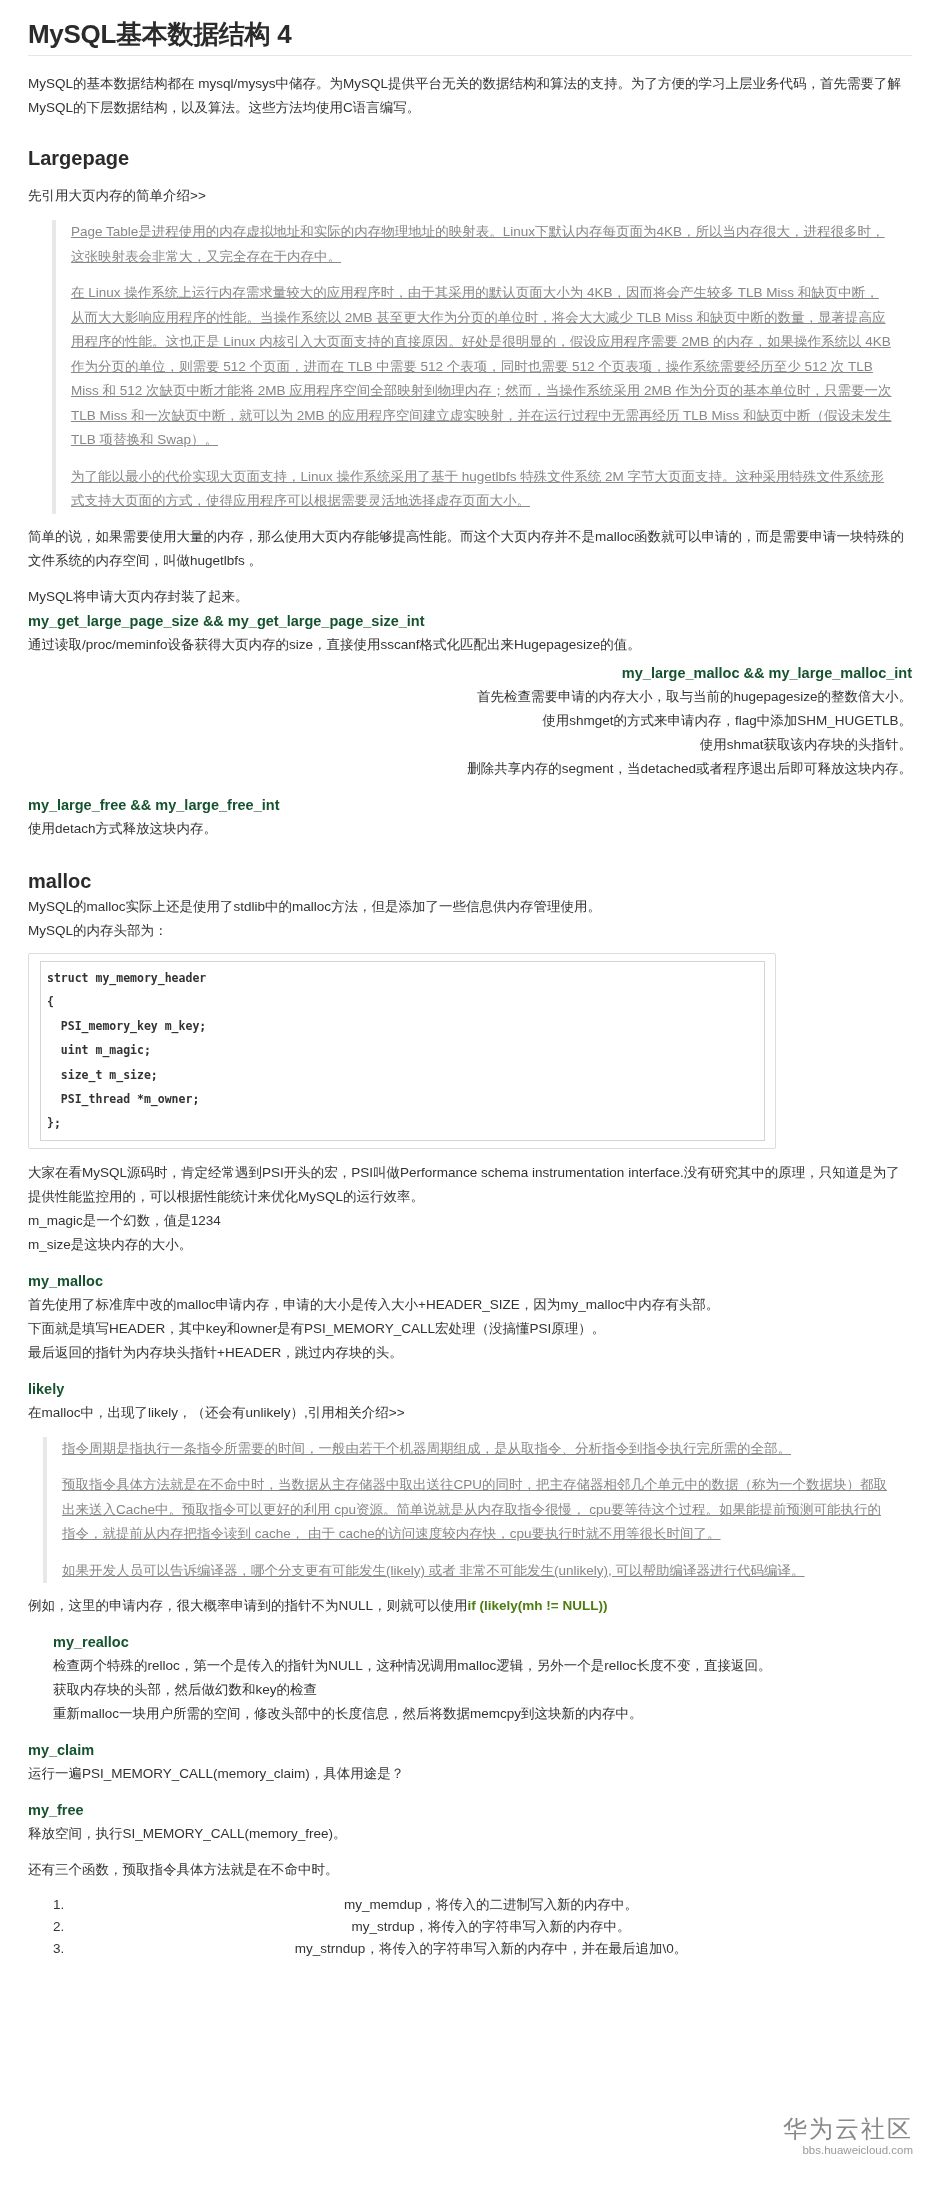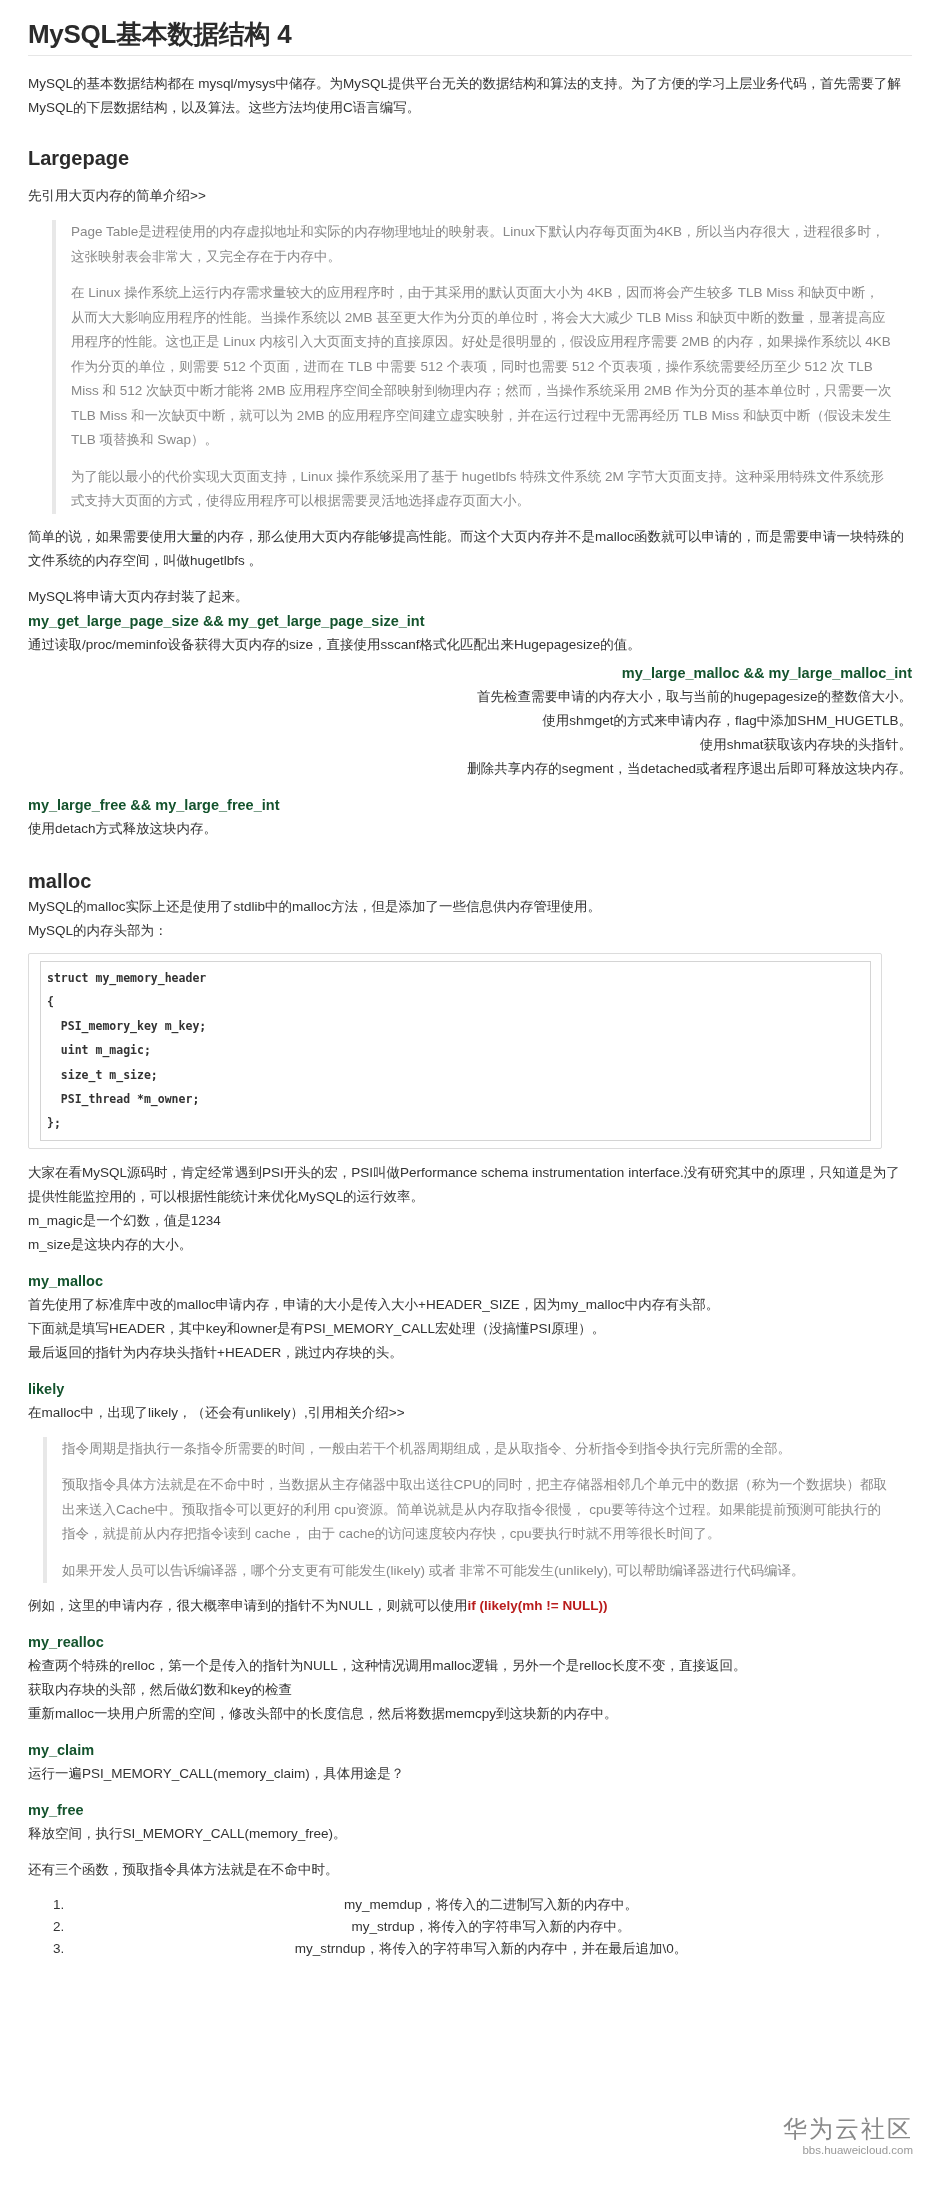--- a/index.html
+++ b/index.html
@@ -54,27 +54,27 @@
   }
   blockquote.quote {
     border-left: 4px solid #e8e8e8;
     margin-left: 24px;
     padding-left: 15px;
     padding-right: 20px;
     color: #888888;
     font-size: 13.5px;
     line-height: 24.5px;
   }
-  blockquote.quote p { margin-bottom: 12px; }
+  blockquote.quote p { margin-bottom: 12px; text-decoration: underline; }
   blockquote.quote p:last-child { margin-bottom: 0; }
   .code-outer {
     border: 1px solid #dcdcdc;
     border-radius: 2px;
     padding: 7px 10px 7px 11px;
-    width: 854px;
+    width: 748px;
   }
   .code-inner {
     border: 1px solid #d4d4d4;
     padding: 4px 6px;
     font-family: "DejaVu Sans Mono", "Liberation Mono", monospace;
     font-size: 11.5px;
     font-weight: bold;
     color: #333;
     line-height: 24.3px;
     white-space: pre;
@@ -89,21 +89,21 @@
   ol.list li { padding-left: 2px; }
   .watermark {
     position: absolute;
     right: 20px;
     bottom: 27px;
     text-align: right;
     color: #8a8a8a;
   }
   .wm-name { font-size: 24px; letter-spacing: 2px; line-height: 28px; color: #888; }
   .wm-url { font-size: 11.5px; line-height: 15px; color: #999; }
-  b.inline-bold { color: #b91c1c; }
+  b.inline-bold { color: #4d7c0f; }
 </style>
 </head>
 <body>
 
 <div class="article">
 
   <h1 class="title">MySQL基本数据结构 4</h1>
 
   <p class="para" style="margin-top:16px;">MySQL的基本数据结构都在 mysql/mysys中储存。为MySQL提供平台无关的数据结构和算法的支持。为了方便的学习上层业务代码，首先需要了解MySQL的下层数据结构，以及算法。这些方法均使用C语言编写。</p>
 
@@ -174,21 +174,21 @@
   <blockquote class="quote" style="margin-top:12px;margin-left:15px;">
     <p>指令周期是指执行一条指令所需要的时间，一般由若干个机器周期组成，是从取指令、分析指令到指令执行完所需的全部。</p>
     <p>预取指令具体方法就是在不命中时，当数据从主存储器中取出送往CPU的同时，把主存储器相邻几个单元中的数据（称为一个数据块）都取出来送入Cache中。预取指令可以更好的利用 cpu资源。简单说就是从内存取指令很慢， cpu要等待这个过程。如果能提前预测可能执行的指令，就提前从内存把指令读到 cache， 由于 cache的访问速度较内存快，cpu要执行时就不用等很长时间了。</p>
     <p>如果开发人员可以告诉编译器，哪个分支更有可能发生(likely) 或者 非常不可能发生(unlikely), 可以帮助编译器进行代码编译。</p>
   </blockquote>
 
   <div class="line" style="margin-top:11px;">
     <span>例如，这里的申请内存，很大概率申请到的指针不为NULL，则就可以使用</span><b class="inline-bold">if (likely(mh != NULL))</b>
   </div>
 
-  <div style="margin-top:12px;">
+  <div style="margin-top:12px;margin-left:25px;">
     <div class="sub">my_realloc</div>
     <div class="line">检查两个特殊的relloc，第一个是传入的指针为NULL，这种情况调用malloc逻辑，另外一个是relloc长度不变，直接返回。</div>
     <div class="line">获取内存块的头部，然后做幻数和key的检查</div>
     <div class="line">重新malloc一块用户所需的空间，修改头部中的长度信息，然后将数据memcpy到这块新的内存中。</div>
   </div>
 
   <div style="margin-top:12px;">
     <div class="sub">my_claim</div>
     <div class="line">运行一遍PSI_MEMORY_CALL(memory_claim)，具体用途是？</div>
   </div>

